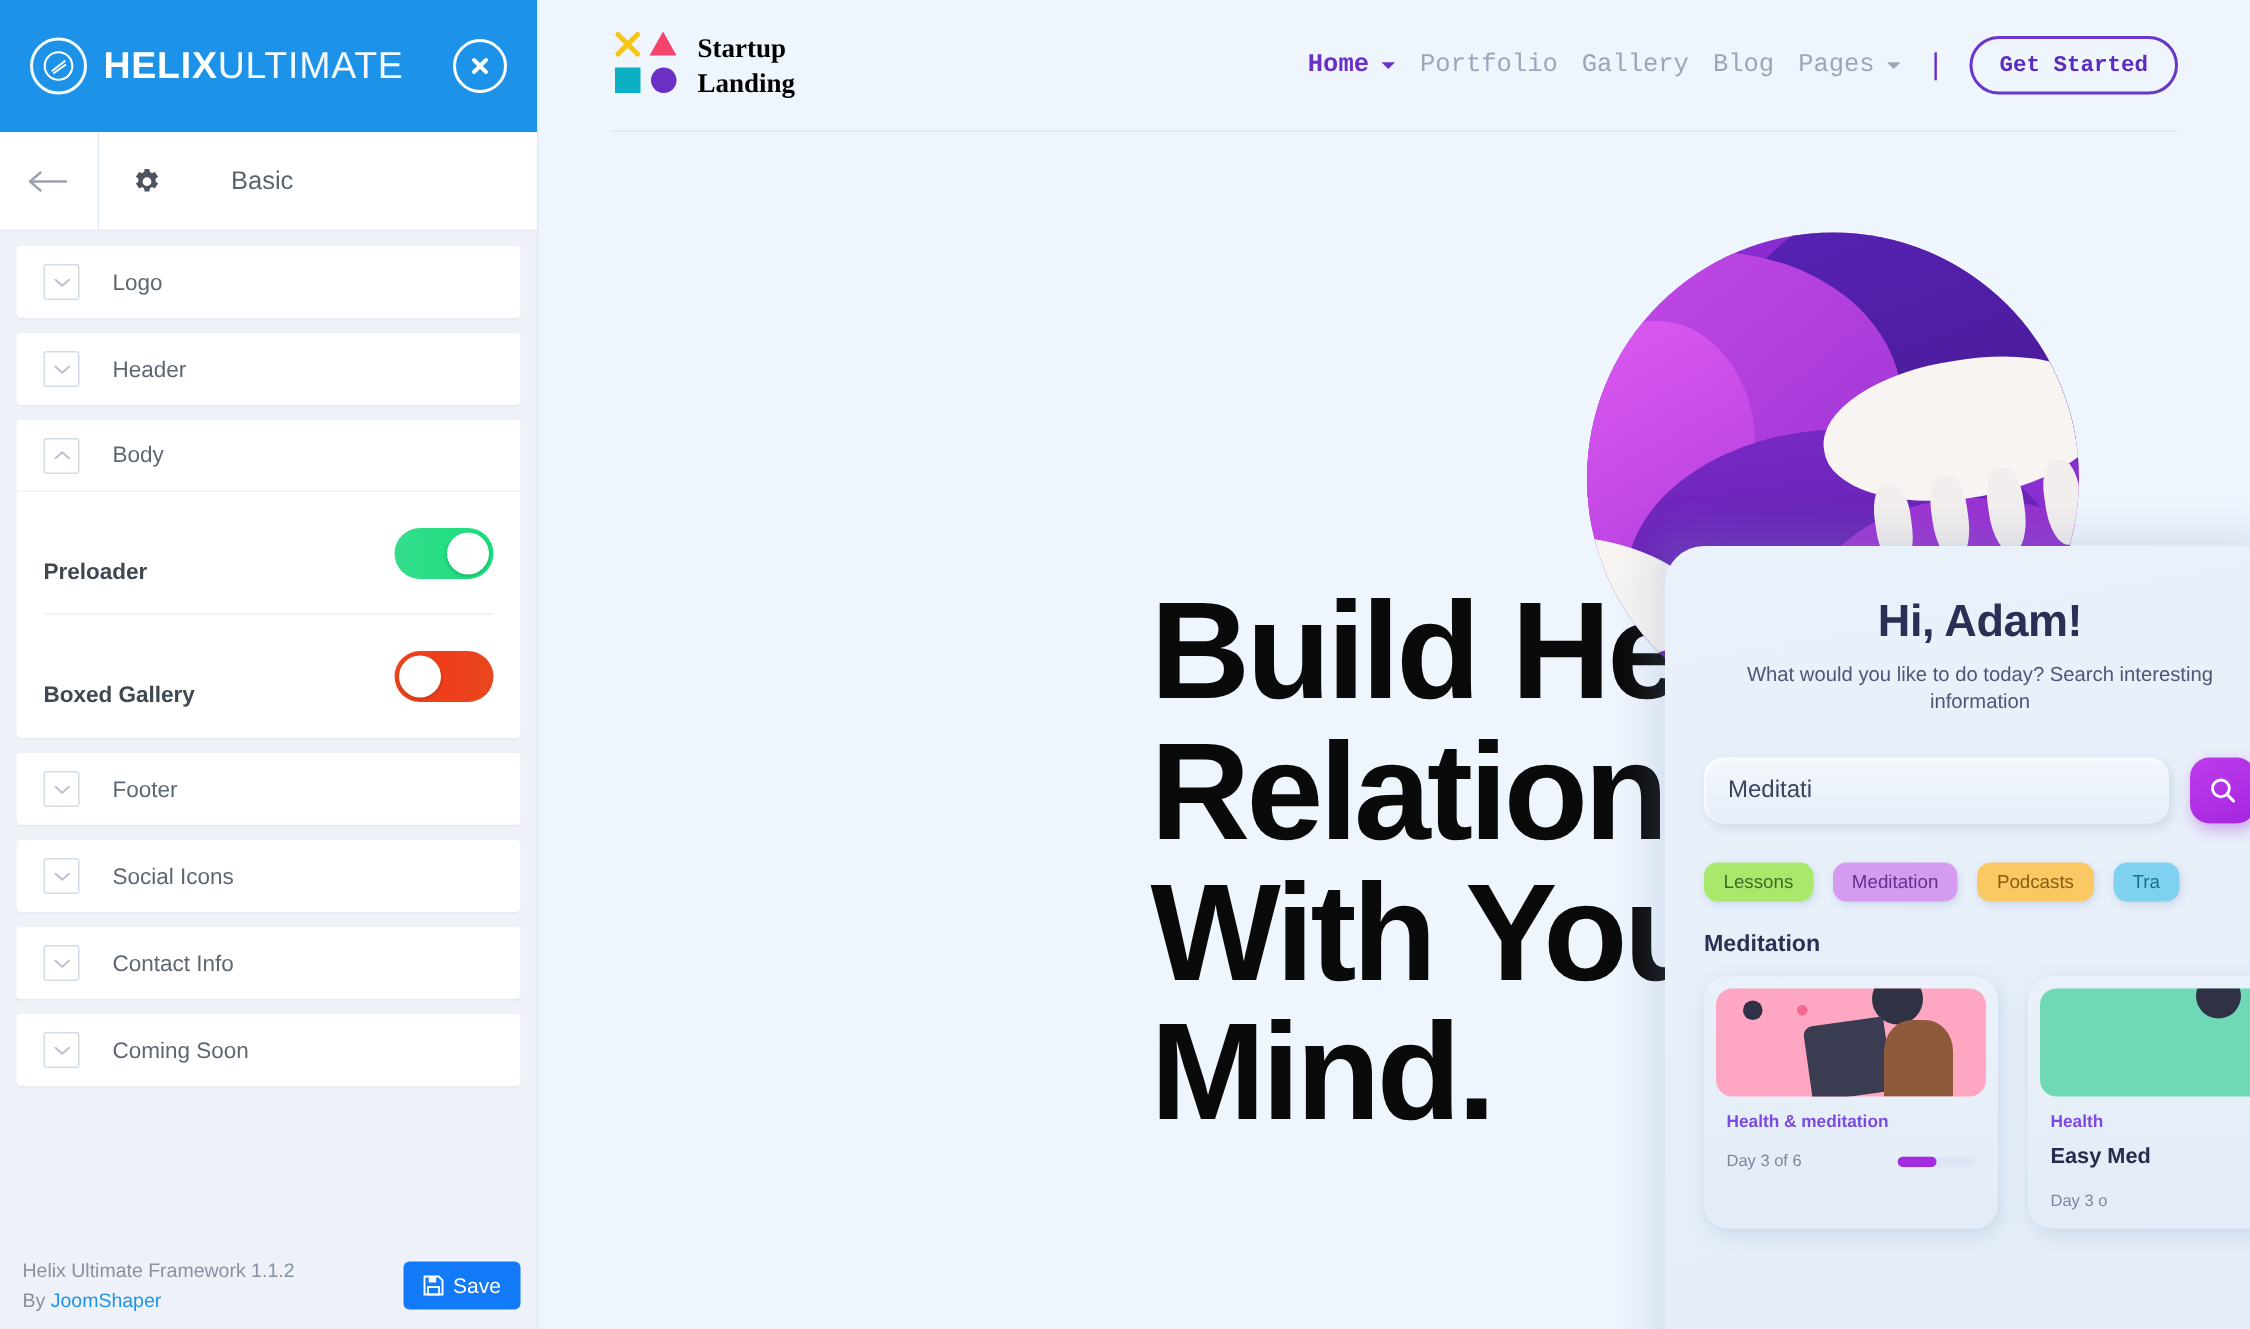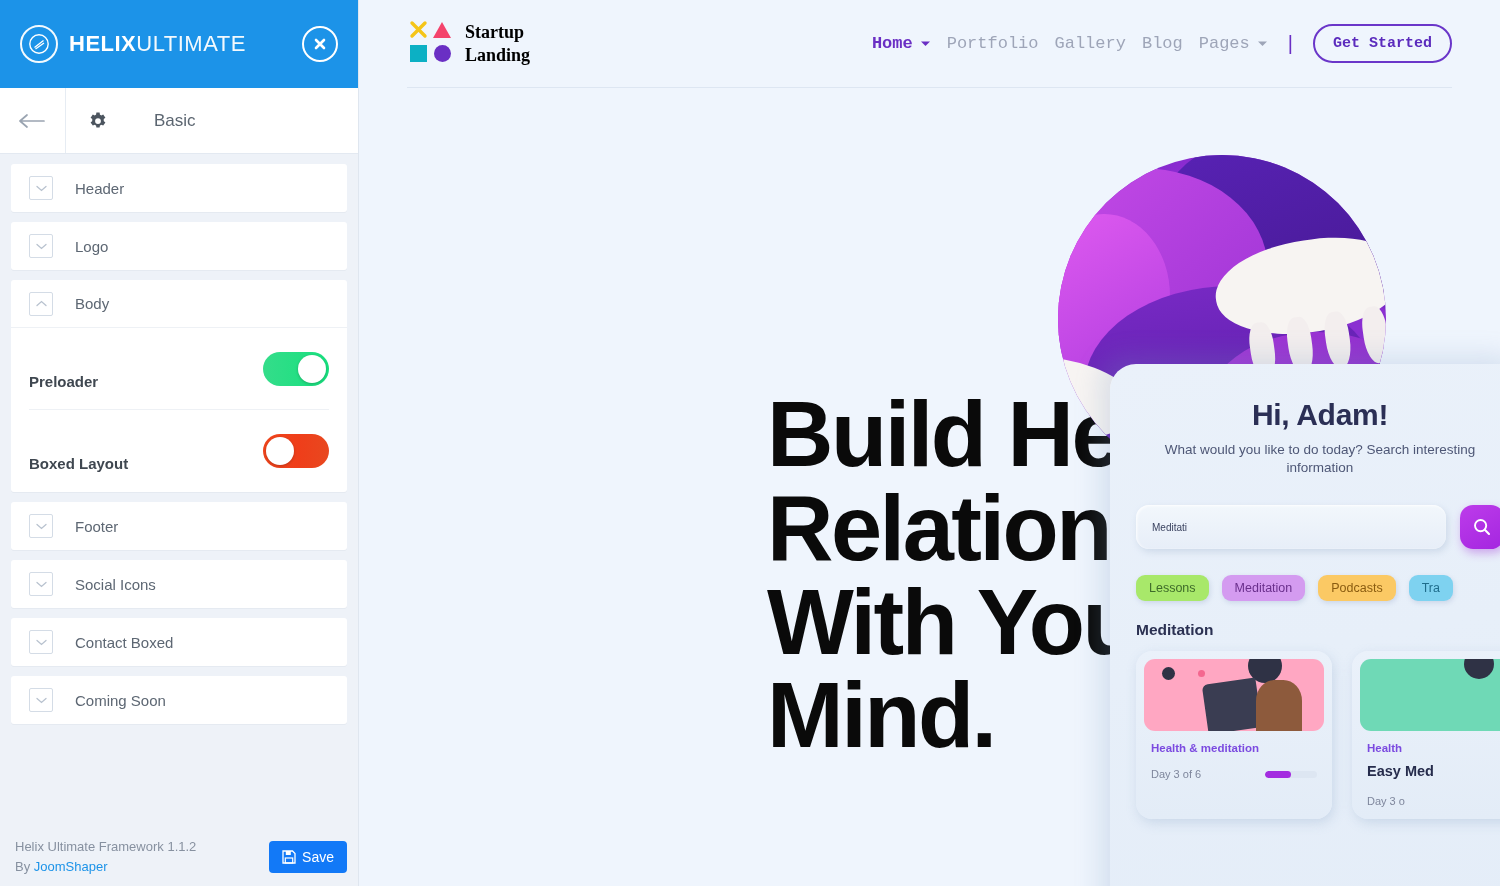--- a/index.html
+++ b/index.html
@@ -20,21 +20,21 @@
     height: 88px; background: #1c93e8; display: flex; align-items: center;
     padding: 0 20px; flex: 0 0 88px;
   }
   .brand-logo {
     width: 38px; height: 38px; border-radius: 50%;
     border: 2px solid rgba(255,255,255,.95);
     display: flex; align-items: center; justify-content: center;
     margin-right: 11px; flex: 0 0 38px;
   }
   .brand-logo svg { display: block; }
-  .brand-text { font-size: 22px; letter-spacing: .5px; color: #fff; white-space: nowrap; }
+  .brand-text { font-size: 25px; letter-spacing: .5px; color: #fff; white-space: nowrap; }
   .brand-text .b1 { font-weight: bold; }
   .brand-text .b2 { font-weight: 300; opacity: .95; }
   .close-btn {
     margin-left: auto; width: 36px; height: 36px; border-radius: 50%;
     border: 2px solid #fff; display: flex; align-items: center; justify-content: center;
     cursor: pointer; flex: 0 0 36px;
   }
   .close-btn svg { display: block; }
 
   .sb-subbar {
@@ -193,21 +193,21 @@
     box-shadow: -10px -8px 26px rgba(120,150,190,.22);
     padding: 34px 26px 0 26px; overflow: hidden;
   }
   .ph-hi { font-size: 30px; font-weight: bold; color: #2b2f55; text-align: center; letter-spacing: -.3px; }
   .ph-sub { font-size: 13.5px; color: #4e5776; text-align: center; line-height: 1.35; margin-top: 9px; }
   .ph-search { display: flex; align-items: center; gap: 14px; margin-top: 28px; }
   .ph-input {
     flex: 1 1 auto; height: 44px; border-radius: 13px;
     background: linear-gradient(180deg,#f2f7fc,#e7eef8);
     box-shadow: inset 1px 1px 3px rgba(255,255,255,.9), 2px 3px 7px rgba(150,170,200,.32);
-    display: flex; align-items: center; padding: 0 16px; font-size: 10px; color: #3b4360;
+    display: flex; align-items: center; padding: 0 16px; font-size: 16px; color: #3b4360;
   }
   .ph-sbtn {
     width: 44px; height: 44px; border-radius: 13px; flex: 0 0 44px;
     background: linear-gradient(150deg,#bd3cea,#a426e0);
     display: flex; align-items: center; justify-content: center;
     box-shadow: 2px 4px 10px rgba(160,50,215,.4); cursor: pointer;
   }
   .ph-sbtn svg { display: block; }
   .ph-chips { display: flex; gap: 13px; margin-top: 26px; }
   .chip {
@@ -280,53 +280,53 @@
 
     <div class="sb-scroll">
 
       <div class="panel">
         <div class="panel-head">
           <span class="caret-box">
             <svg width="11" height="7" viewBox="0 0 11 7">
                 <path d="M1 1.5 L5.5 5.5 L10 1.5" stroke="#b8c2cf" stroke-width="1.3" fill="none" stroke-linecap="round"></path>
               </svg>
           </span>
+          <span class="plabel">Logo</span>
+        </div>
+      </div>
+
+      <div class="panel">
+        <div class="panel-head">
+          <span class="caret-box">
+            <svg width="11" height="7" viewBox="0 0 11 7">
+                <path d="M1 1.5 L5.5 5.5 L10 1.5" stroke="#b8c2cf" stroke-width="1.3" fill="none" stroke-linecap="round"></path>
+              </svg>
+          </span>
           <span class="plabel">Header</span>
-        </div>
-      </div>
-
-      <div class="panel">
-        <div class="panel-head">
-          <span class="caret-box">
-            <svg width="11" height="7" viewBox="0 0 11 7">
-                <path d="M1 1.5 L5.5 5.5 L10 1.5" stroke="#b8c2cf" stroke-width="1.3" fill="none" stroke-linecap="round"></path>
-              </svg>
-          </span>
-          <span class="plabel">Logo</span>
         </div>
       </div>
 
       <div class="panel open">
         <div class="panel-head">
           <span class="caret-box">
             <svg width="11" height="7" viewBox="0 0 11 7">
                 <path d="M1 5.5 L5.5 1.5 L10 5.5" stroke="#b8c2cf" stroke-width="1.3" fill="none" stroke-linecap="round"></path>
               </svg>
           </span>
           <span class="plabel">Body</span>
         </div>
         <div class="panel-body">
           <div class="row">
             <span class="rlabel">Preloader</span>
             <span class="toggle on">
                 <i class="knob"></i>
               </span>
           </div>
           <div class="row">
-            <span class="rlabel">Boxed Layout</span>
+            <span class="rlabel">Boxed Gallery</span>
             <span class="toggle off">
                 <i class="knob"></i>
               </span>
           </div>
         </div>
       </div>
 
       <div class="panel">
         <div class="panel-head">
           <span class="caret-box">
@@ -349,21 +349,21 @@
         </div>
       </div>
 
       <div class="panel">
         <div class="panel-head">
           <span class="caret-box">
             <svg width="11" height="7" viewBox="0 0 11 7">
                 <path d="M1 1.5 L5.5 5.5 L10 1.5" stroke="#b8c2cf" stroke-width="1.3" fill="none" stroke-linecap="round"></path>
               </svg>
           </span>
-          <span class="plabel">Contact Boxed</span>
+          <span class="plabel">Contact Info</span>
         </div>
       </div>
 
       <div class="panel">
         <div class="panel-head">
           <span class="caret-box">
             <svg width="11" height="7" viewBox="0 0 11 7">
                 <path d="M1 1.5 L5.5 5.5 L10 1.5" stroke="#b8c2cf" stroke-width="1.3" fill="none" stroke-linecap="round"></path>
               </svg>
           </span>

